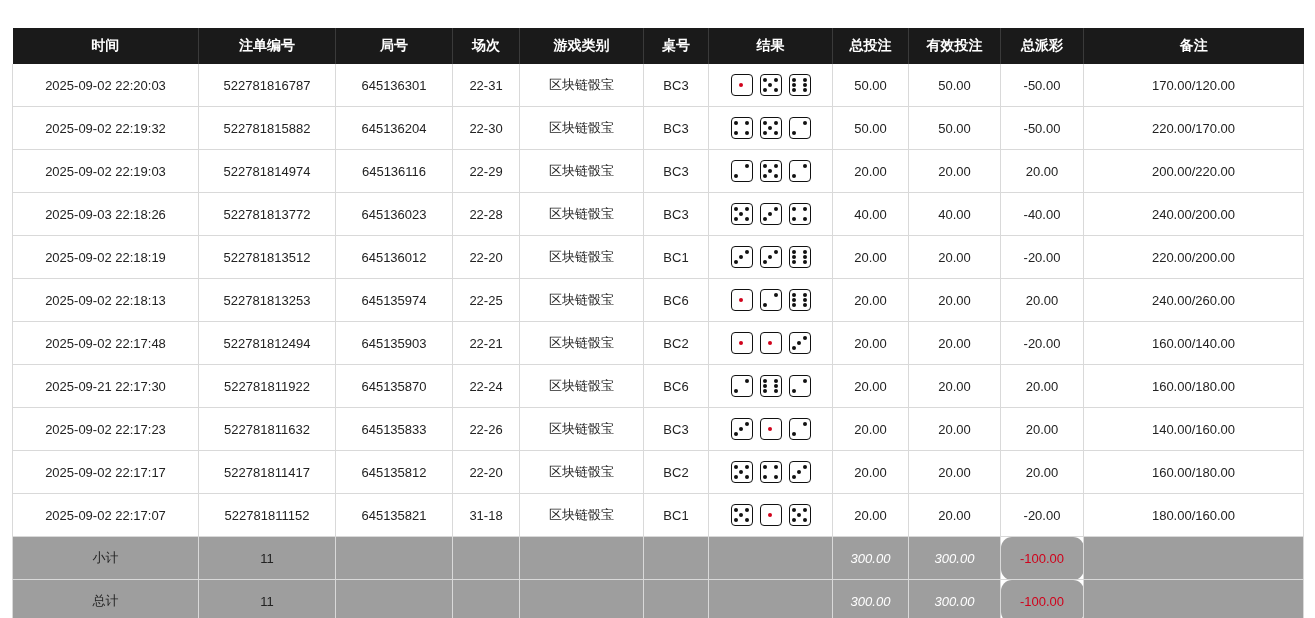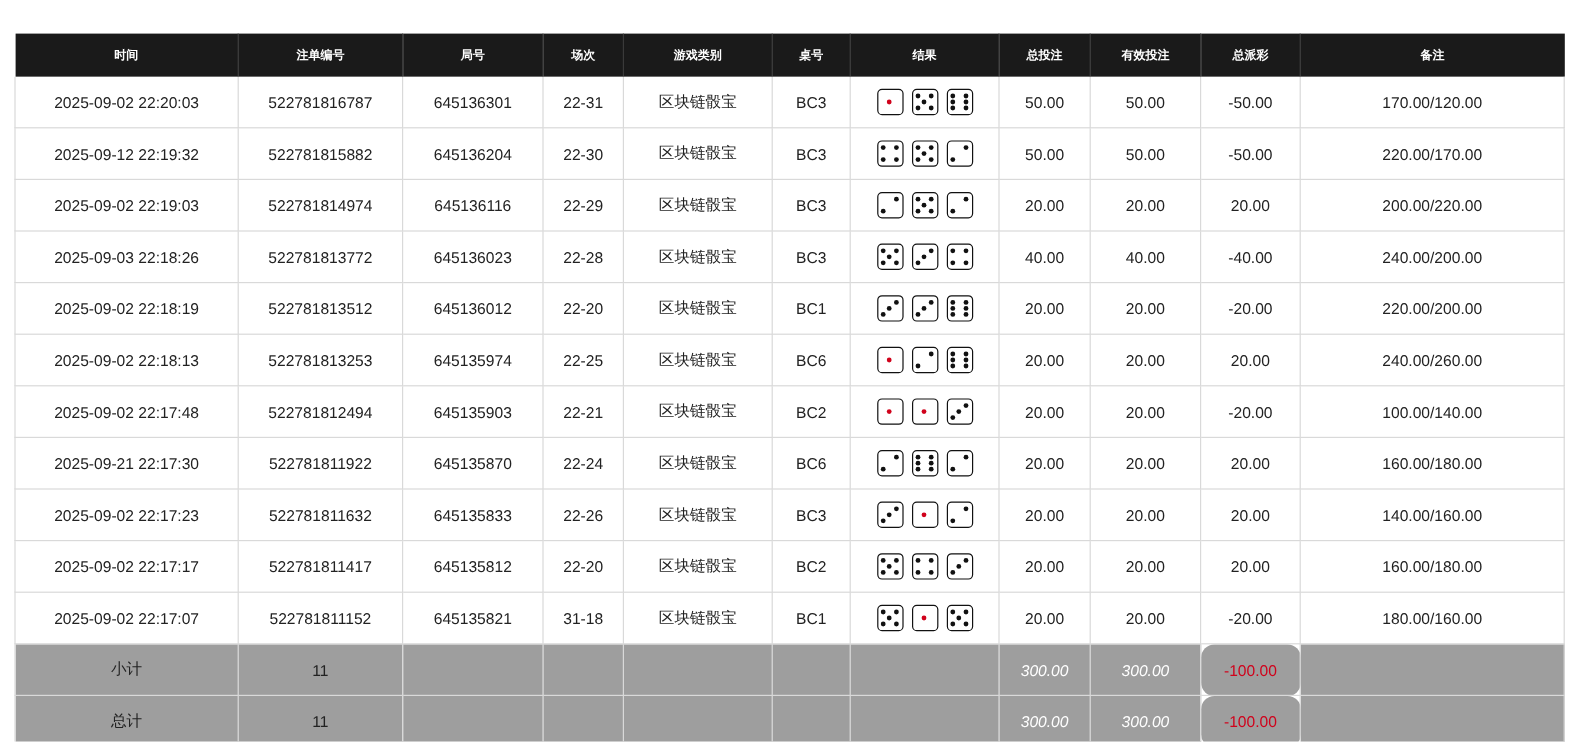--- a/index.html
+++ b/index.html
@@ -22,21 +22,21 @@
   table.bet-table {
     border-collapse: collapse;
     width: 1291px;
     table-layout: fixed;
     font-size: 13px;
   }
   table.bet-table thead th {
     background: #1a1a1a;
     color: #ffffff;
     font-weight: bold;
-    font-size: 10px;
+    font-size: 14px;
     height: 36px;
     padding: 0 4px;
     border-right: 1px solid #3a3a3a;
     text-align: center;
     vertical-align: middle;
     white-space: nowrap;
   }
   table.bet-table thead th:last-child {
     border-right: none;
   }
@@ -188,21 +188,21 @@
                 <i class="p-br"></i>
               </span>
             </span>
           </td>
           <td class="amt-blue">50.00</td>
           <td class="amt-dark">50.00</td>
           <td class="amt-red">-50.00</td>
           <td>170.00/120.00</td>
         </tr>
         <tr class="data-row">
-          <td>2025-09-12 22:19:32</td>
+          <td>2025-09-02 22:19:32</td>
           <td>522781815882</td>
           <td>645136204</td>
           <td>22-30</td>
           <td>区块链骰宝</td>
           <td>BC3</td>
           <td>
             <span class="dice-group">
               <span class="die">
                 <i class="p-tl"></i>
                 <i class="p-tr"></i>
@@ -375,21 +375,21 @@
               <span class="die">
                 <i class="p-bl"></i>
                 <i class="p-mc"></i>
                 <i class="p-tr"></i>
               </span>
             </span>
           </td>
           <td class="amt-blue">20.00</td>
           <td class="amt-dark">20.00</td>
           <td class="amt-red">-20.00</td>
-          <td>100.00/140.00</td>
+          <td>160.00/140.00</td>
         </tr>
         <tr class="data-row">
           <td>2025-09-21 22:17:30</td>
           <td>522781811922</td>
           <td>645135870</td>
           <td>22-24</td>
           <td>区块链骰宝</td>
           <td>BC6</td>
           <td>
             <span class="dice-group">

